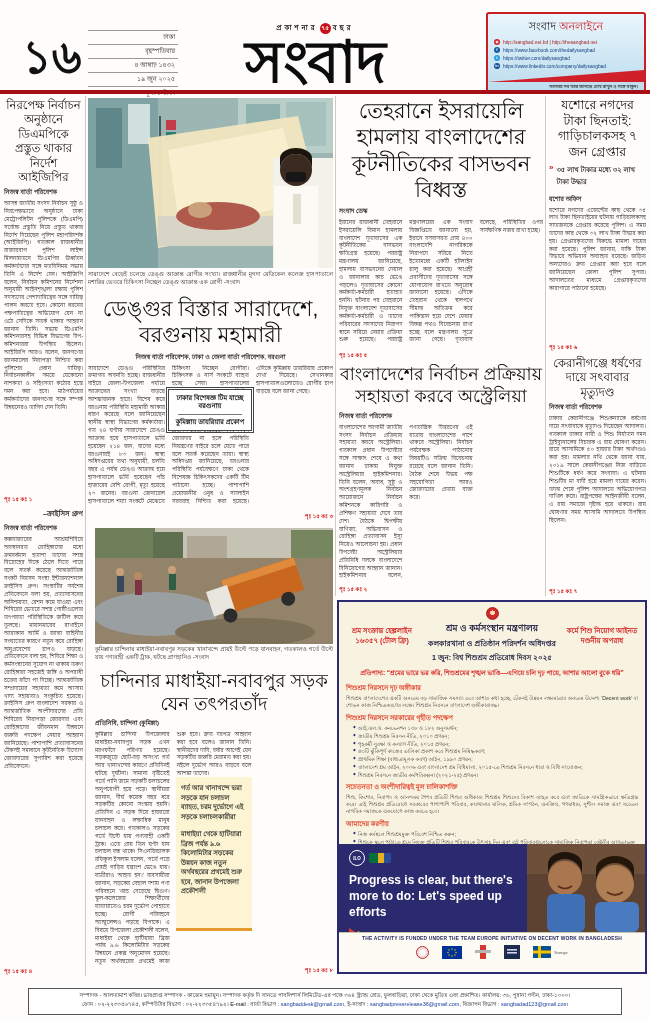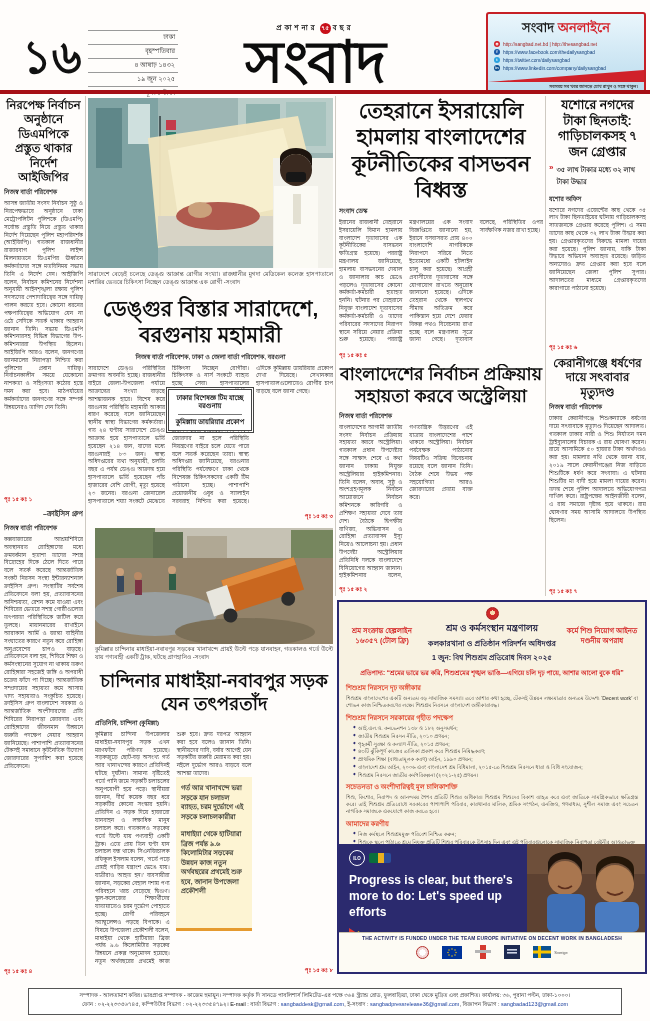--- a/index.html
+++ b/index.html
@@ -12,31 +12,31 @@
   .datebox{width:90px;font-size:6.4px;color:#222;}
   .datebox .row{border-bottom:1px solid #9a9a9a;text-align:right;padding:1px 3px 1px 0;}
   .datebox .row:first-child{border-top:1px solid #9a9a9a;}
   .mast{width:270px;text-align:center;}
   .mast .tag{font-size:7px;letter-spacing:3px;font-weight:700;color:#111;display:flex;align-items:center;justify-content:center;gap:2px;}
   .tag .circ{display:inline-block;background:#c8101a;color:#fff;border-radius:50%;width:11px;height:11px;line-height:11px;font-size:6px;letter-spacing:0;}
   .mast .word{font-size:58px;font-weight:900;line-height:.95;color:#0c0c0c;letter-spacing:-1px;}
   .onlinebox{width:160px;height:82px;border:2px solid #c62026;border-radius:3px;
              background:linear-gradient(180deg,#eaf6fc 0%,#cfe7f4 55%,#bcdcee 100%);
              padding:4px 6px 2px 6px;overflow:hidden;}
-  .onlinebox .ttl{text-align:center;font-size:13px;font-weight:700;}
+  .onlinebox .ttl{text-align:center;font-size:11px;font-weight:400;}
   .onlinebox .ttl .r{color:#d42028;}
   .olink{display:flex;align-items:center;gap:3px;font-size:4.8px;color:#14407c;margin-top:2px;white-space:nowrap;overflow:hidden;}
   .olink .ic{width:6px;height:6px;border-radius:50%;flex:0 0 6px;display:inline-block;color:#fff;font-size:4px;line-height:6px;text-align:center;font-weight:700;}
   .swoosh{position:absolute;left:0;right:0;bottom:10px;height:12px;overflow:hidden;}
   .swoosh svg{display:block;}
   .ob-foot{position:absolute;right:6px;bottom:1px;font-size:4.4px;color:#333;font-weight:700;}
   .redrule{left:0;top:90px;width:650px;height:4px;background:#a60f16;}
   
   .art{display:flex;flex-direction:column;overflow:hidden;}
-  .hd{font-weight:700;text-align:center;color:#0e0e0e;}
+  .hd{font-weight:400;text-align:center;color:#0e0e0e;}
   .hd.sm{font-size:11.5px;line-height:1.25;}
   .hd.xl{font-size:21px;line-height:1.25;}
   .hd.lg{font-size:17.5px;line-height:1.25;}
   .hd.md{font-size:18px;line-height:1.25;}
   .byline{font-size:6.2px;font-weight:700;color:#2a2a2a;margin:3px 0 2px 0;}
   .attrib{font-size:7px;font-weight:700;text-align:right;color:#222;}
   .body{font-size:5.6px;line-height:1.4;text-align:justify;color:#242424;overflow:hidden;}
   .c3{column-count:3;column-gap:7px;column-fill:auto;}
   .jump{font-size:5.4px;font-weight:700;color:#c00;text-align:left;margin-top:2px;}
   .vline{width:1px;background:#cfcac2;}

